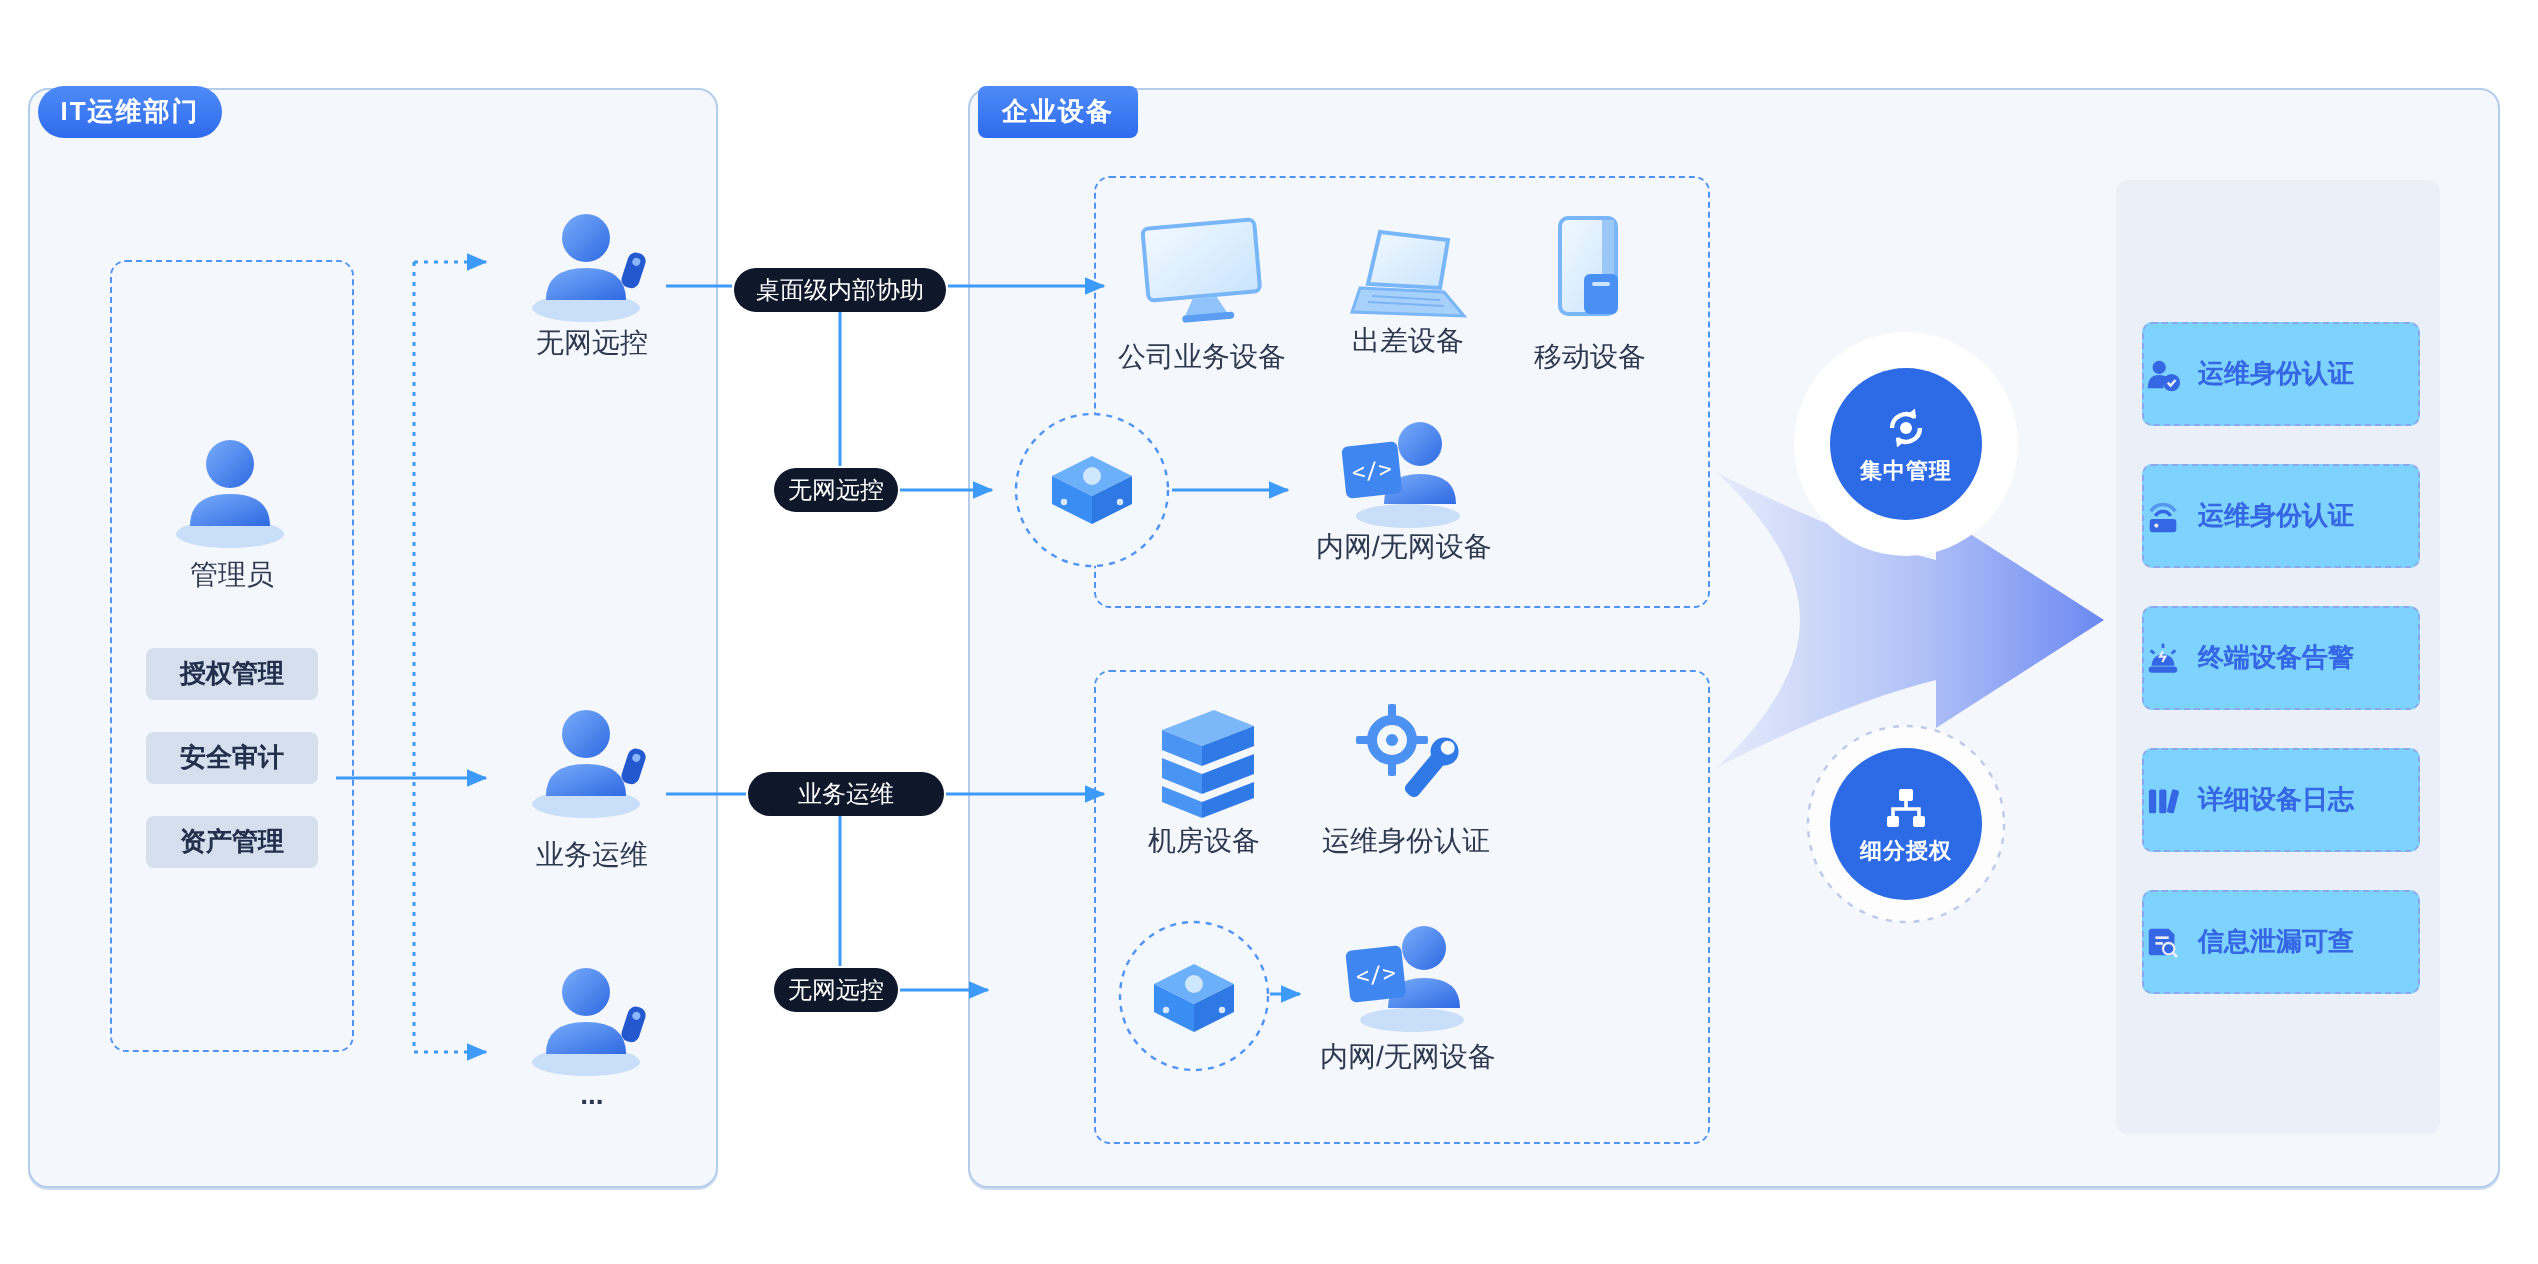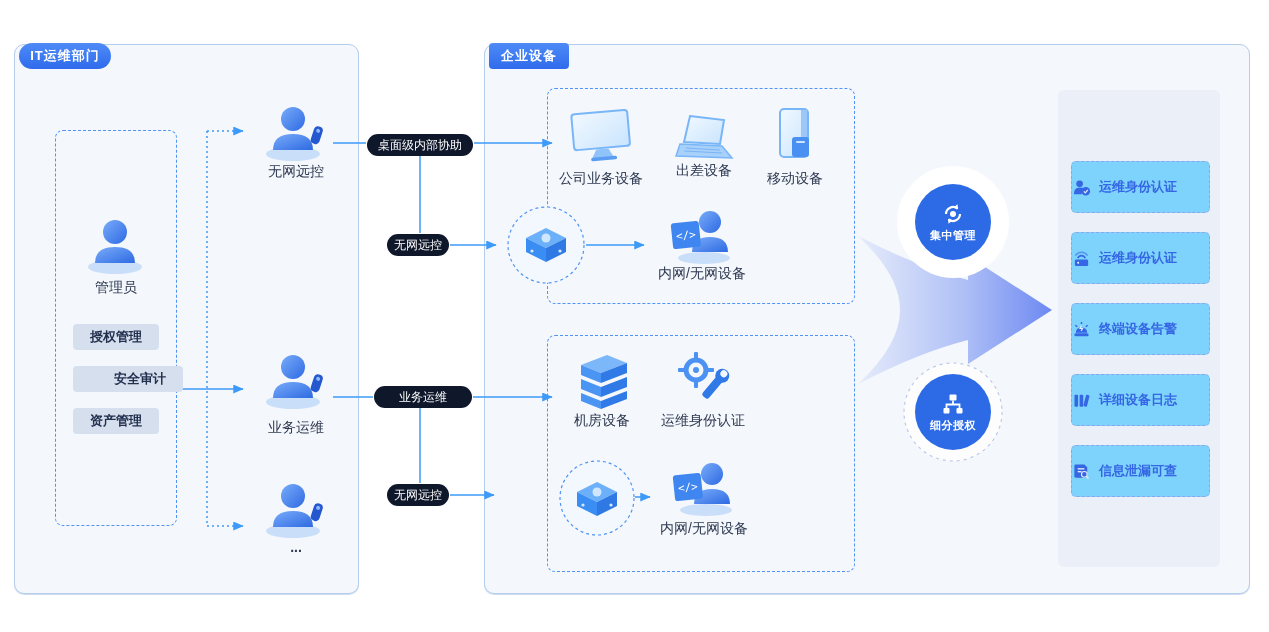--- a/index.html
+++ b/index.html
@@ -109,21 +109,21 @@
 
   <span class="icon" style="left:81px;top:213px;">
     <svg width="70" height="62" viewBox="0 0 70 62">
       <ellipse cx="34" cy="54" rx="27" ry="7" fill="#c9def9"></ellipse>
       <path d="M14 50 q0 -16 20 -16 q20 0 20 16 z" fill="url(#gp)"></path>
       <circle cx="34" cy="19" r="12" fill="url(#gp)"></circle>
     </svg>
   </span>
   <div class="lbl" style="left:56px;top:279px;width:120px;">管理员</div>
   <div class="btn" style="left:73px;top:324px;">授权管理</div>
-  <div class="btn" style="left:73px;top:366px;padding-left:24px;">安全审计</div>
+  <div class="btn" style="left:73px;top:366px;">安全审计</div>
   <div class="btn" style="left:73px;top:408px;">资产管理</div>
 
   <span class="icon" style="left:261px;top:100px;">
     <svg width="70" height="62" viewBox="0 0 70 62">
       <ellipse cx="32" cy="54" rx="27" ry="7" fill="#c9def9"></ellipse>
       <path d="M12 50 q0 -16 20 -16 q20 0 20 16 z" fill="url(#gp)"></path>
       <circle cx="32" cy="19" r="12" fill="url(#gp)"></circle>
       <g transform="rotate(18 55 36)">
           <rect x="51" y="26" width="9" height="18" rx="4" fill="#2458cf"></rect>
           <circle cx="55.5" cy="30.5" r="2" fill="#8ab6fa"></circle>

